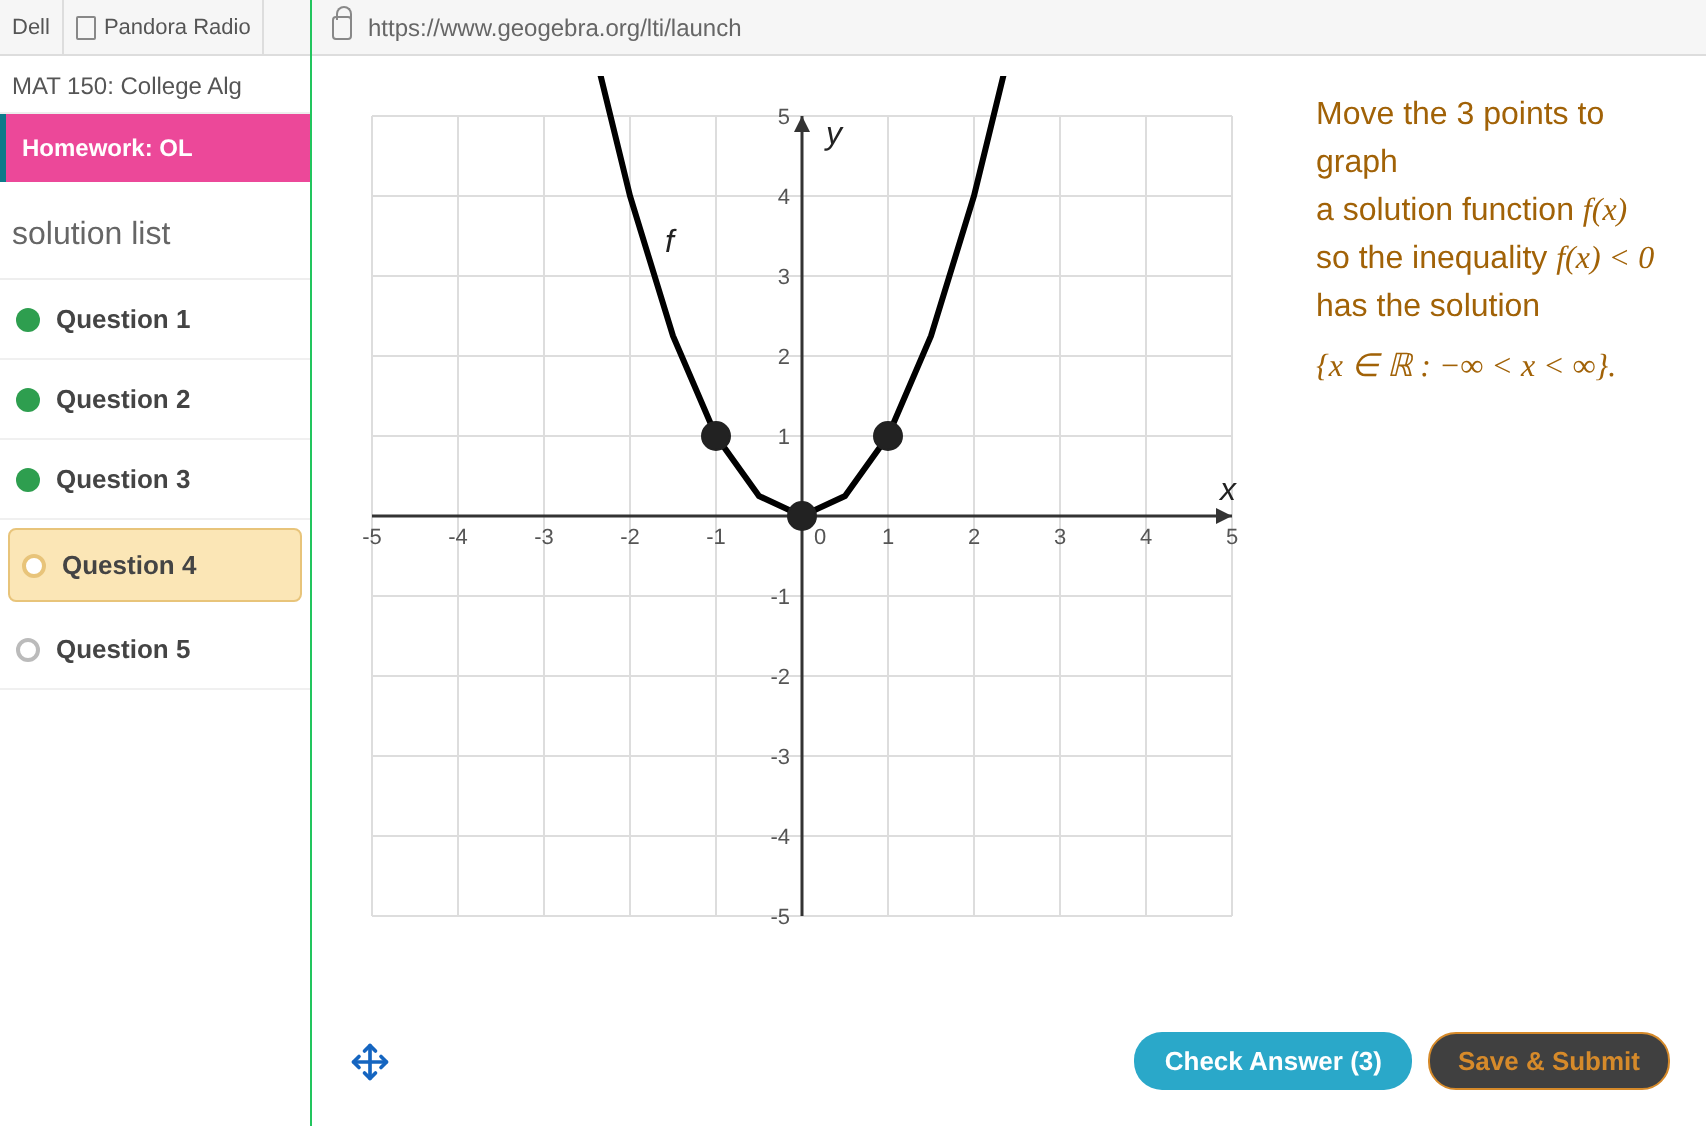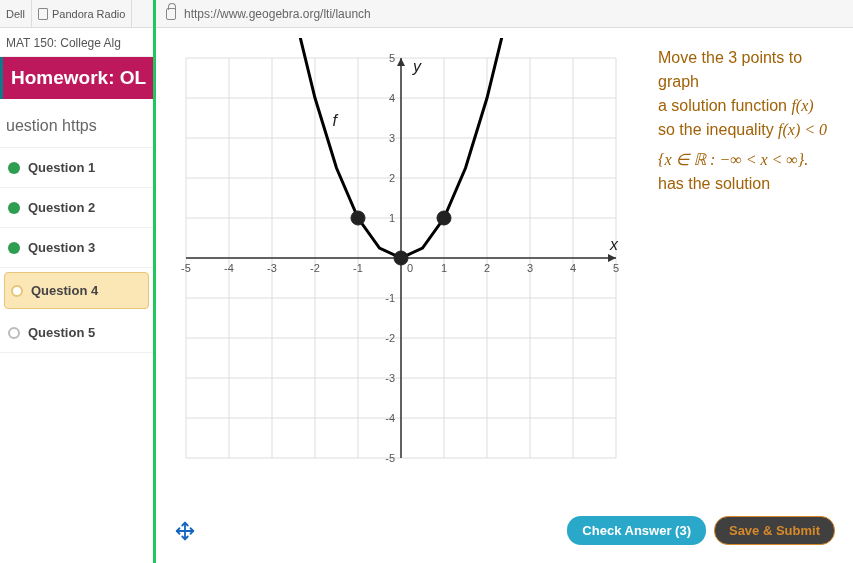--- a/index.html
+++ b/index.html
@@ -1,23 +1,23 @@
 <!DOCTYPE html>
 <html><head>
 <meta charset="utf-8">
 <style>
   * { box-sizing: border-box; margin: 0; padding: 0; font-family: Arial, Helvetica, sans-serif; }
   html, body { width: 853px; height: 563px; overflow: hidden; background: #f5f5f5; }
   .root { display: flex; height: 100%; }
-  .sidebar { width: 156px; flex: 0 0 156px; background: #fff; border-right: 3px solid #22c55e; display: flex; flex-direction: column; }
+  .sidebar { width: 156px; flex: 0 0 156px; background: #fff; border-right: 1px solid #22c55e; display: flex; flex-direction: column; }
   .tabs { display: flex; height: 28px; background: #f6f6f6; border-bottom: 1px solid #ddd; font-size: 11px; color: #555; }
   .tab { display: flex; align-items: center; gap: 4px; padding: 0 6px; border-right: 1px solid #ddd; }
   .tab .doc { width: 10px; height: 12px; border: 1px solid #888; border-radius: 1px; position: relative; display: inline-block; }
   .course { font-size: 12px; color: #555; padding: 8px 6px 6px 6px; border-bottom: 1px solid #eee; white-space: nowrap; overflow: hidden; }
-  .hwbar { background: #be185d; color: #fff; font-size: 19px; font-weight: bold; padding: 10px 8px; white-space: nowrap; overflow: hidden; border-left: 3px solid #0d7a8a; }
+  .hwbar { background: #ec4899; color: #fff; font-size: 12px; font-weight: bold; padding: 10px 8px; white-space: nowrap; overflow: hidden; border-left: 3px solid #0d7a8a; }
   .qlist-title { font-size: 16px; color: #666; padding: 18px 10px 12px 6px; border-bottom: 1px solid #eee; }
   .qitem { display: flex; align-items: center; gap: 8px; padding: 12px 8px; font-size: 13px; color: #444; border-bottom: 1px solid #f0f0f0; cursor: pointer; font-weight: bold; }
   .qitem.active { background: #fbe6b6; border: 1px solid #e8c47a; border-radius: 4px; margin: 4px 4px; padding: 10px 6px; text-align: right; }
   .dot { width: 12px; height: 12px; border-radius: 50%; flex: 0 0 12px; }
   .dot.green { background: #2e9e4f; }
   .dot.outline { border: 2px solid #e8c47a; background: #fff; }
   .dot.gray { border: 2px solid #bbb; background: #fff; }
   .main { flex: 1; display: flex; flex-direction: column; background: #fff; justify-content: flex-end; }
   .addr { height: 28px; background: #f6f6f6; border-bottom: 1px solid #ddd; display: flex; align-items: center; padding: 0 10px; gap: 8px; font-size: 12px; color: #666; }
   .lock { width: 10px; height: 12px; border: 1px solid #888; border-radius: 2px; position: relative; }
@@ -47,21 +47,21 @@
       </div>
       <div class="tab">
         <span class="doc"></span>
         <span>Pandora Radio</span>
       </div>
     </div>
     <div class="course">MAT 150: College Alg</div>
     <div class="hwbar">
       <span>Homework: OL</span>
     </div>
-    <div class="qlist-title">uestion https</div>
+    <div class="qlist-title">solution list</div>
     <div class="qitem">
       <span class="dot green"></span>
       <span>Question 1</span>
     </div>
     <div class="qitem">
       <span class="dot green"></span>
       <span>Question 2</span>
     </div>
     <div class="qitem">
       <span class="dot green"></span>
@@ -143,24 +143,24 @@
           </svg>
       </div>
       <div class="prompt">
         <div>Move the 3 points to graph</div>
         <div>
           <span>a solution function </span><span class="ital">f(x)</span>
         </div>
         <div>
           <span>so the inequality </span><span class="ital">f(x) &lt; 0</span>
         </div>
+        <div>has the solution</div>
         <div style="margin-top:6px;">
           <span class="ital dbl">{x ∈ ℝ : −∞ &lt; x &lt; ∞}.</span>
         </div>
-        <div>has the solution</div>
       </div>
     </div>
 
     <div class="footer">
       <div class="movetool">
         <svg viewBox="0 0 24 24">
             <g stroke="#1565c0" stroke-width="2" fill="none" stroke-linecap="round">
           <path d="M12 3 L12 21 M3 12 L21 12"></path>
           <path d="M12 3 L9 6 M12 3 L15 6 M12 21 L9 18 M12 21 L15 18 M3 12 L6 9 M3 12 L6 15 M21 12 L18 9 M21 12 L18 15"></path>
         </g>

